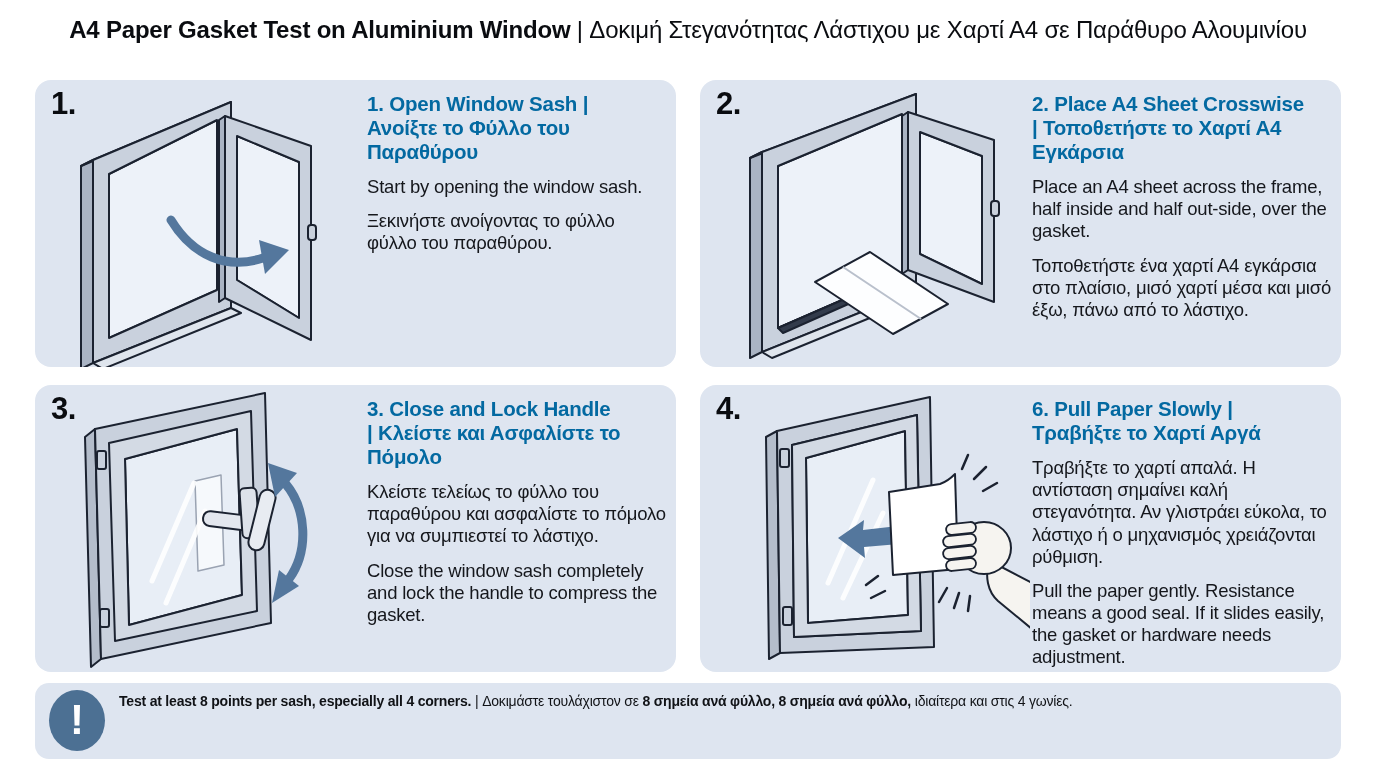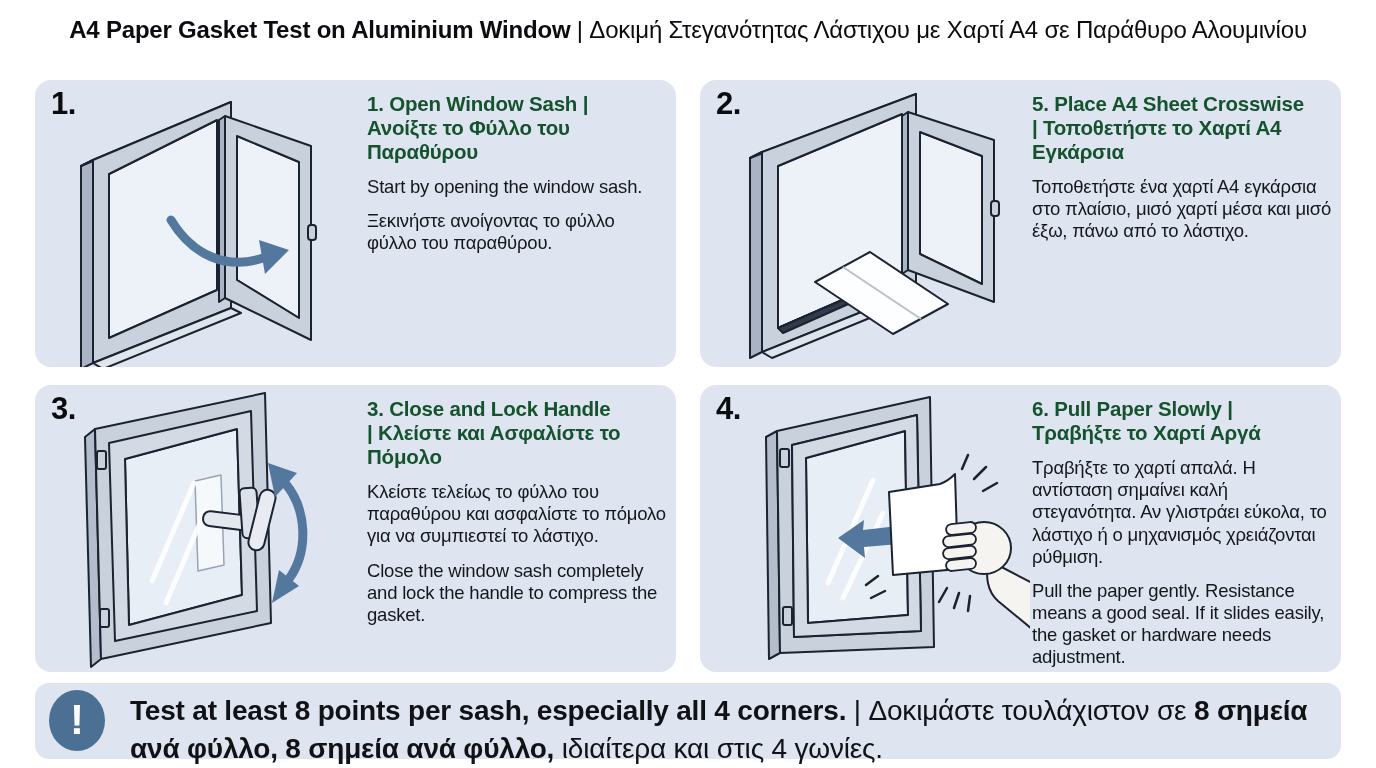--- a/index.html
+++ b/index.html
@@ -8,28 +8,28 @@
   .title{position:absolute;top:16px;left:0;width:100%;text-align:center;font-size:24px;
          white-space:nowrap;letter-spacing:-0.2px;color:#0a0c10;}
   .title .b{font-weight:bold;}
   .panel{position:absolute;width:641px;height:287px;background:#dee5f0;border-radius:16px;}
   .p1{left:35px;top:80px;}  .p2{left:700px;top:80px;}
   .p3{left:35px;top:385px;} .p4{left:700px;top:385px;}
   .num{position:absolute;top:6px;left:16px;font-size:31px;font-weight:bold;letter-spacing:-0.5px;color:#0a0c10;}
   .panel svg{position:absolute;left:0;top:0;}
   .ptext{position:absolute;left:332px;top:12px;width:300px;}
   .ptext h3{margin:0 0 9px 0;font-size:20.5px;line-height:1.17;font-weight:bold;
-            white-space:pre-line;letter-spacing:-0.2px;color:#14532d;}
+            white-space:pre-line;letter-spacing:-0.2px;color:#0369a1;}
   .ptext p{margin:12px 0 8px 0;font-size:18.5px;line-height:1.2;letter-spacing:-0.2px;color:#15171c;}
   .footer{position:absolute;left:35px;top:683px;width:1306px;height:76px;background:#dee5f0;border-radius:14px;}
   .alert{position:absolute;left:14px;top:7px;width:56px;height:61px;background:#4c7093;border-radius:50%;
          color:#ffffff;display:flex;align-items:center;justify-content:center;
          font-size:42px;font-weight:bold;padding-bottom:2px;box-sizing:border-box;}
-  .ftext{position:absolute;left:84px;top:9px;width:1210px;font-size:28px;line-height:1.34;
-         letter-spacing:-0.2px;color:#101216;margin-left:11px;}
+  .ftext{position:absolute;left:84px;top:9px;width:1210px;font-size:14px;line-height:1.34;
+         letter-spacing:-0.2px;color:#101216;}
   .ftext .b{font-weight:bold;}
 </style>
 </head>
 <body>
 
 <div class="page">
 
   <div class="title">
     <span class="b">A4 Paper Gasket Test on Aluminium Window</span><span> | Δοκιμή Στεγανότητας Λάστιχου με Χαρτί Α4 σε Παράθυρο Αλουμινίου</span>
   </div>
@@ -84,23 +84,24 @@
           <path d="M208,32 L294,60 L294,222 L208,190 Z M220,52 L220,174 L282,204 L282,76 Z" fill="#c9d1dd" fill-rule="evenodd"></path>
           <rect x="291" y="121" width="8" height="15" rx="3" fill="#c9d1dd"></rect>
         </g>
         <g>
           <polygon points="115,202 170,172 248,224 193,254" fill="#fdfeff"></polygon>
           <path d="M143,187 L221,239" stroke="#b9c0cc" stroke-width="2" fill="none"></path>
         </g>
       </g>
     </svg>
     <div class="ptext">
-      <h3>5. Place A4 Sheet Crosswise
+      <h3>2. Place A4 Sheet Crosswise
 | Τοποθετήστε το Χαρτί Α4
 Εγκάρσια</h3>
+      <p>Place an A4 sheet across the frame, half inside and half out-side, over the gasket.</p>
       <p>Τοποθετήστε ένα χαρτί Α4 εγκάρσια στο πλαίσιο, μισό χαρτί μέσα και μισό έξω, πάνω από το λάστιχο.</p>
     </div>
   </div>
 
   <div class="panel p3">
     <span class="num">3.</span>
     <svg width="330" height="287" viewBox="0 0 330 287">
       <g stroke="#1b2230" stroke-width="2" stroke-linejoin="round">
         <polygon points="50,52 60,44 66,274 56,282" fill="#b4bdcb"></polygon>
         <polygon points="60,44 230,8 236,238 66,274" fill="#c9d1dd"></polygon>

